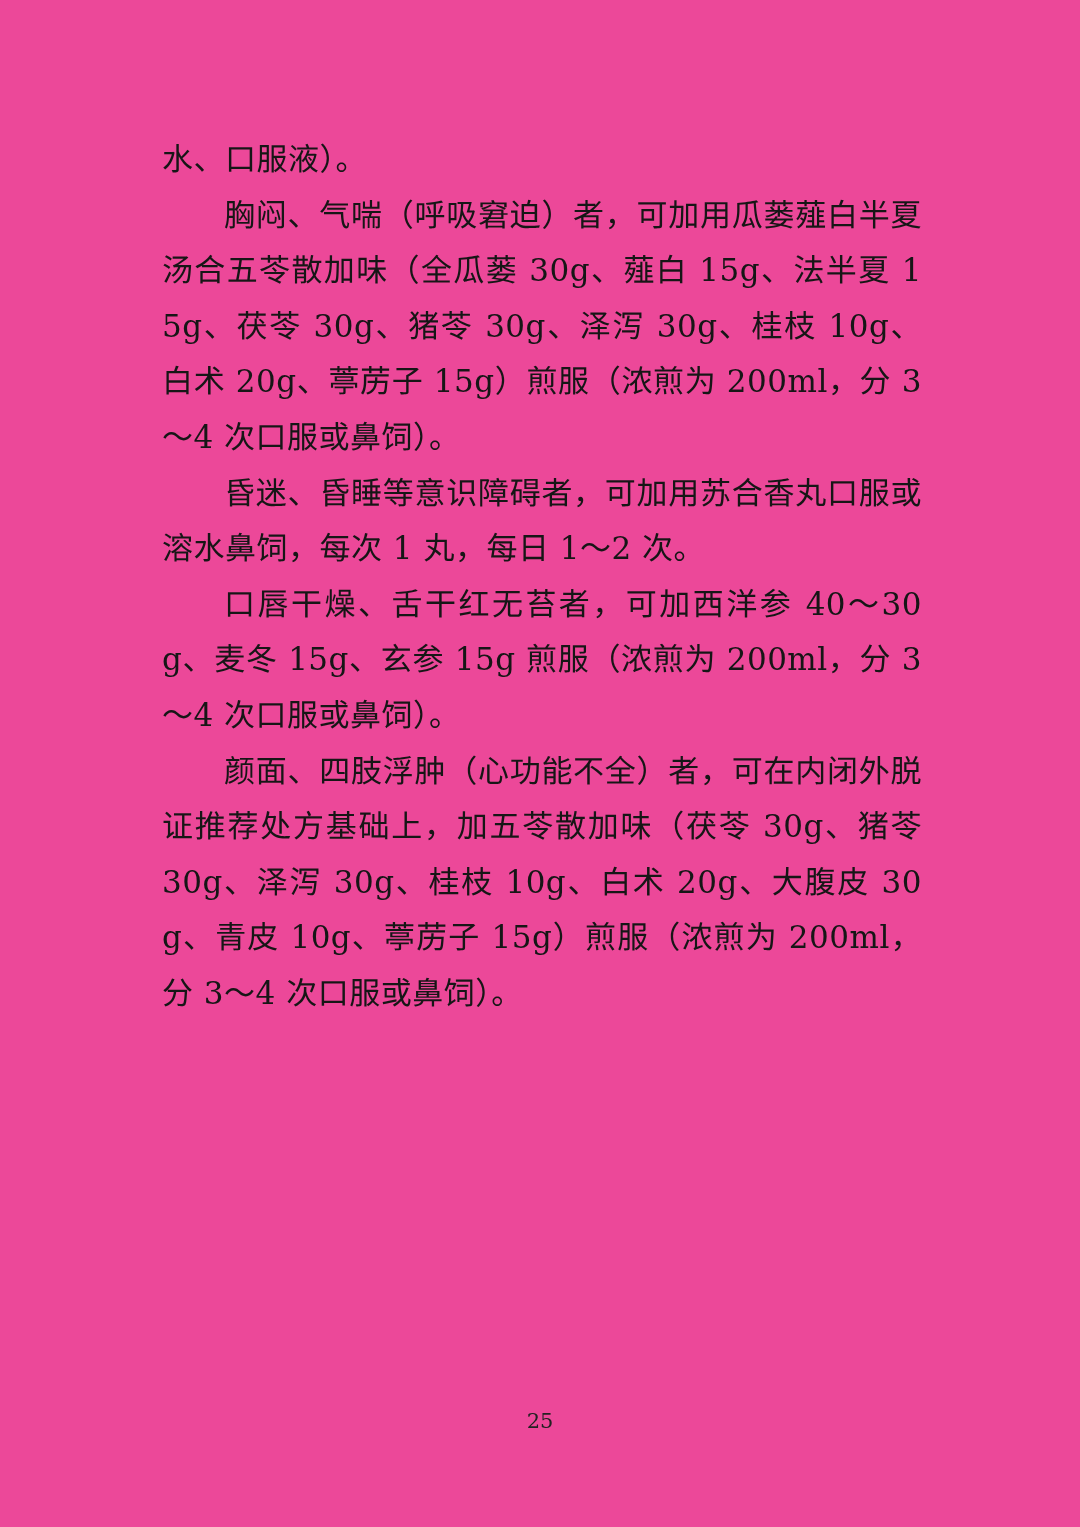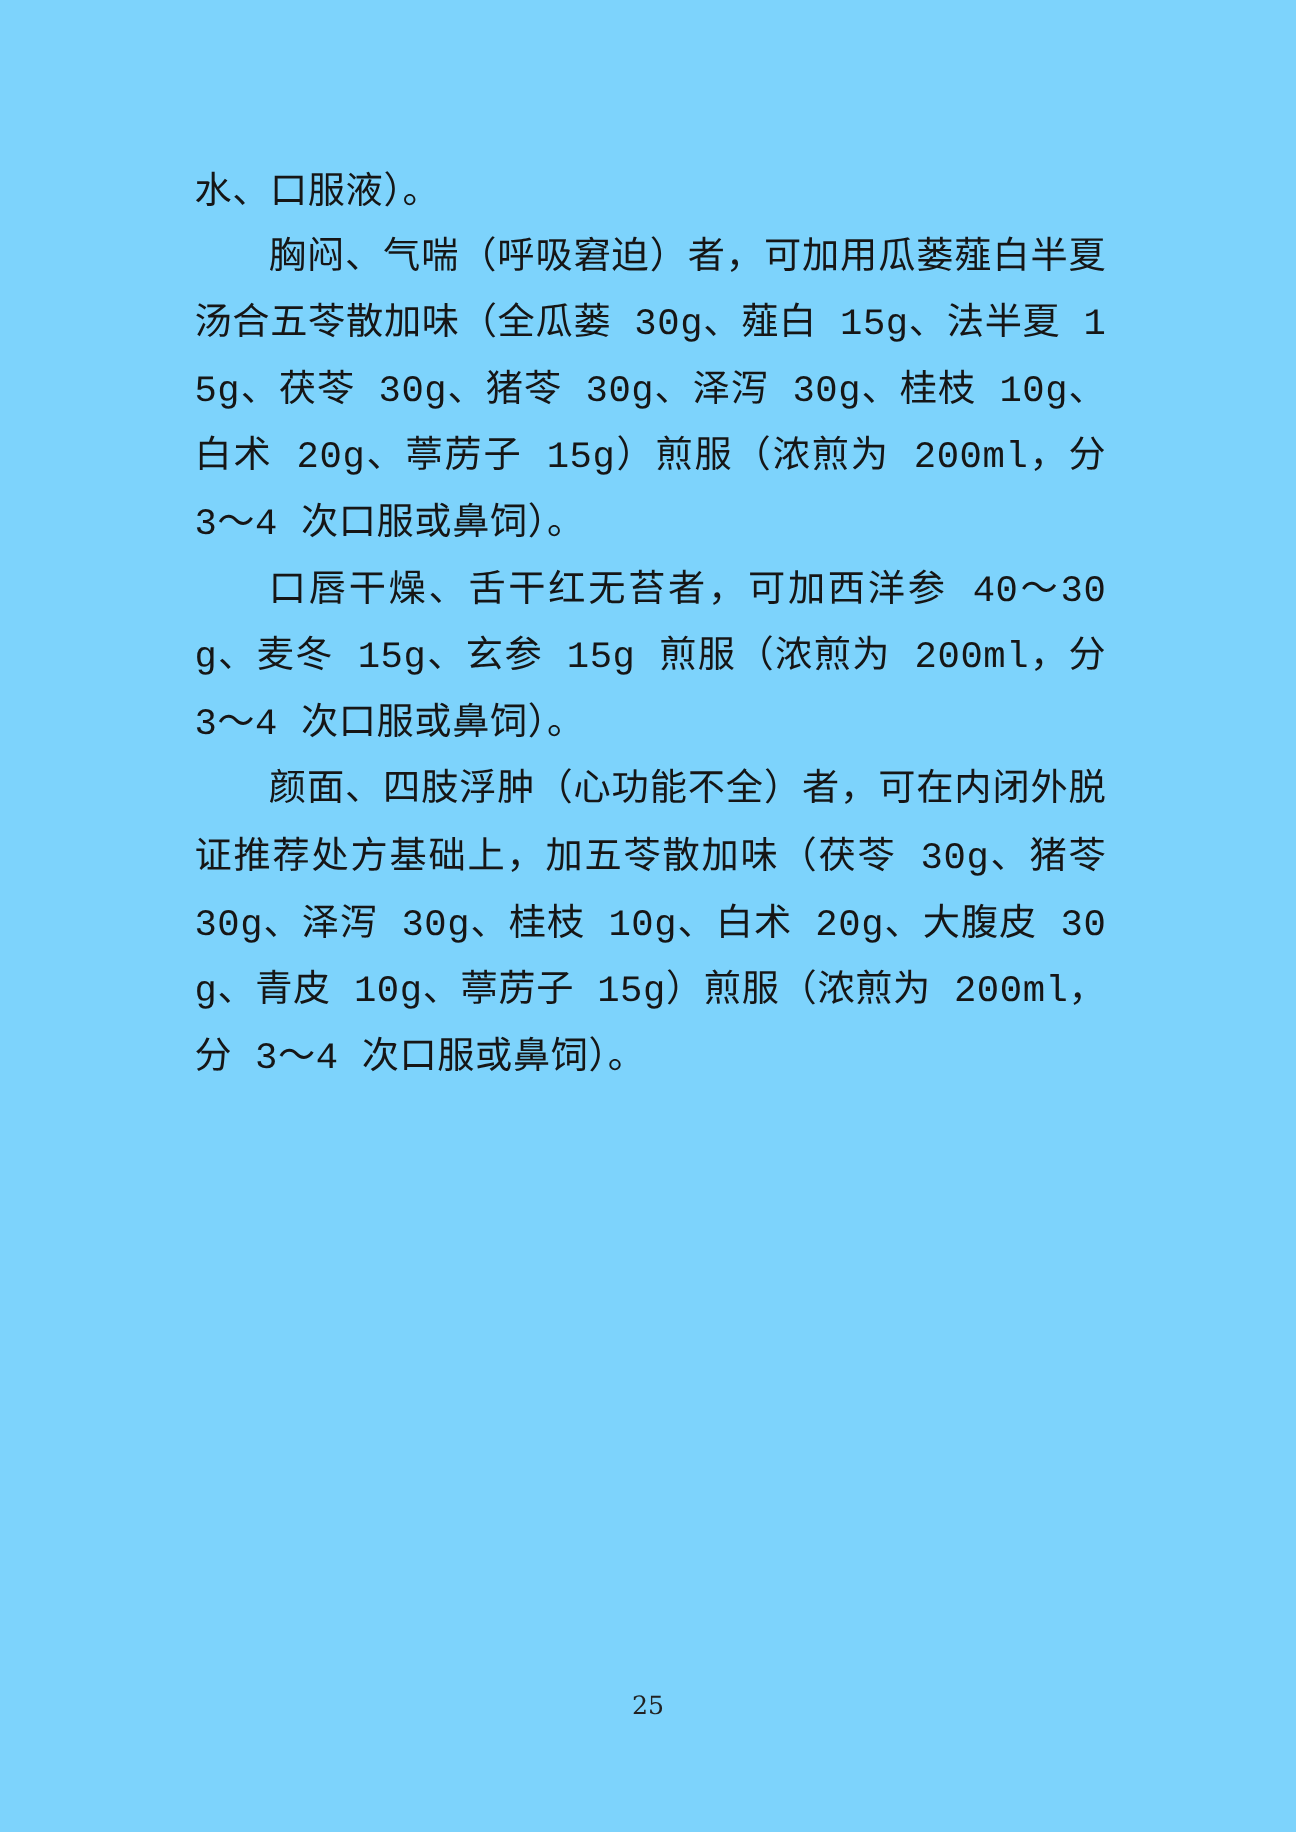--- a/index.html
+++ b/index.html
@@ -4,21 +4,21 @@
 <style>
   html, body {
     margin: 0;
     padding: 0;
     background: #ffffff;
   }
   .page {
     position: relative;
     width: 1080px;
     height: 1527px;
-    background: #7dd3fc;
+    background: #ec4899;
     overflow: hidden;
     font-family: "DejaVu Serif", "Liberation Serif", serif;
     color: #161616;
   }
   .doc-body {
     position: absolute;
     top: 132px;
     left: 162px;
     width: 760px;
   }
@@ -26,37 +26,37 @@
     margin: 0;
     font-size: 31px;
     line-height: 55.6px;
     text-align: justify;
     text-justify: inter-character;
     letter-spacing: 0.5px;
     word-break: break-all;
   }
   .doc-body p.indent {
     text-indent: 2em;
-    font-family: Liberation Mono, monospace;
   }
   .page-number {
     position: absolute;
     top: 1408px;
     left: 0;
     width: 100%;
     text-align: center;
     font-size: 21px;
     line-height: 26px;
     color: #222222;
   }
 </style>
 </head>
 <body>
 
 <div class="page">
   <div class="doc-body">
     <p>水、口服液）。</p>
     <p class="indent">胸闷、气喘（呼吸窘迫）者，可加用瓜蒌薤白半夏汤合五苓散加味（全瓜蒌 30g、薤白 15g、法半夏 15g、茯苓 30g、猪苓 30g、泽泻 30g、桂枝 10g、白术 20g、葶苈子 15g）煎服（浓煎为 200ml，分 3～4 次口服或鼻饲）。</p>
+    <p class="indent">昏迷、昏睡等意识障碍者，可加用苏合香丸口服或溶水鼻饲，每次 1 丸，每日 1～2 次。</p>
     <p class="indent">口唇干燥、舌干红无苔者，可加西洋参 40～30g、麦冬 15g、玄参 15g 煎服（浓煎为 200ml，分 3～4 次口服或鼻饲）。</p>
     <p class="indent">颜面、四肢浮肿（心功能不全）者，可在内闭外脱证推荐处方基础上，加五苓散加味（茯苓 30g、猪苓 30g、泽泻 30g、桂枝 10g、白术 20g、大腹皮 30g、青皮 10g、葶苈子 15g）煎服（浓煎为 200ml，分 3～4 次口服或鼻饲）。</p>
   </div>
   <div class="page-number">25</div>
 </div>
 
 </body></html>

